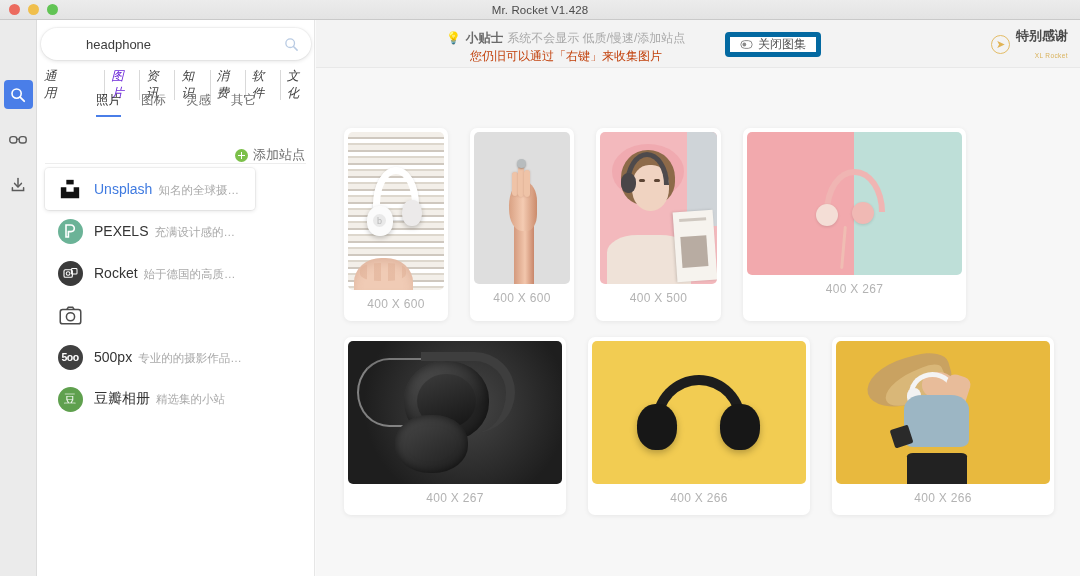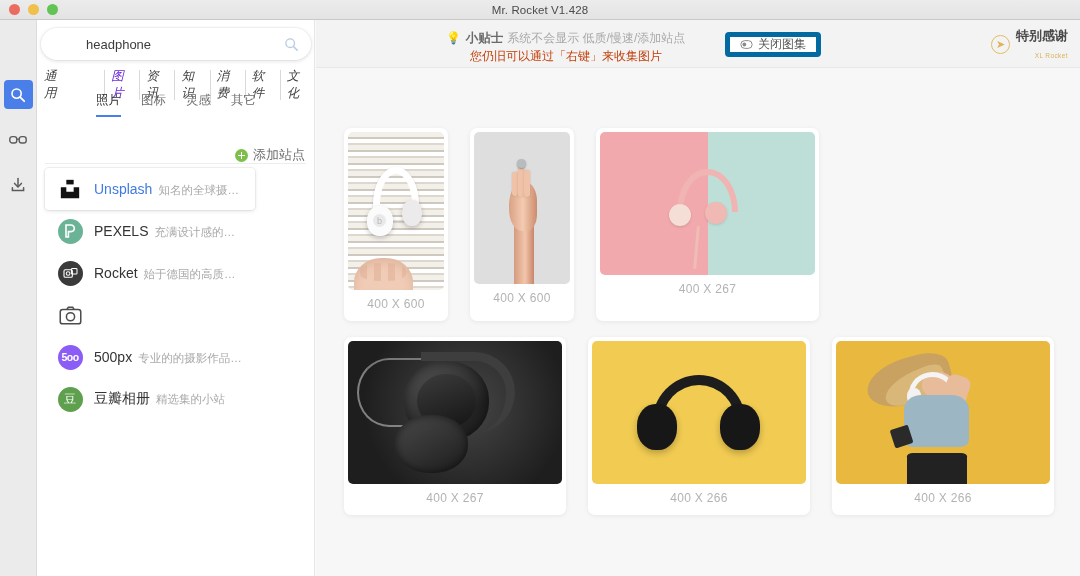--- a/index.html
+++ b/index.html
@@ -510,21 +510,21 @@
           <svg width="23" height="19" viewBox="0 0 24 20">
             <rect x="1.2" y="3.6" width="21.6" height="15.2" rx="2.6" fill="none" stroke="#4d4d4d" stroke-width="1.6"></rect>
             <path d="M8.2 3.6l1.5-2.3h4.6l1.5 2.3" fill="none" stroke="#4d4d4d" stroke-width="1.6"></path>
             <circle cx="12" cy="11.3" r="4.3" fill="none" stroke="#4d4d4d" stroke-width="1.6"></circle>
           </svg>
         </span>
       </div>
 
       <div class="site">
         <span class="site-ico">
-          <span class="circ" style="background:#8b5cf6; font-size:10.5px; font-weight:bold; letter-spacing:-.5px;">5oo</span>
+          <span class="circ" style="background:#404040; font-size:10.5px; font-weight:bold; letter-spacing:-.5px;">5oo</span>
         </span>
         <span class="site-text">
           <span class="site-name">500px</span>
           <span class="site-desc">专业的的摄影作品发现和交易…</span>
         </span>
       </div>
 
       <div class="site">
         <span class="site-ico">
           <span class="circ" style="background:#5fa04e; font-size:12px;">豆</span>
@@ -593,20 +593,37 @@
               <div class="palm"></div>
             <div class="fing f1"></div>
               <div class="fing f2"></div>
               <div class="fing f3"></div>
             <div class="bud"></div>
           </div>
         </div>
         <div class="cap">400 X 600</div>
       </div>
 
+      <div class="card">
+        <div class="thumb" style="width:117px;height:152px;">
+          <div class="art art-pinkgirl">
+            <div class="wallr"></div>
+              <div class="pillow"></div>
+              <div class="hair"></div>
+            <div class="face"></div>
+              <div class="eye a"></div>
+              <div class="eye b"></div>
+            <div class="hpband"></div>
+              <div class="hpcup"></div>
+            <div class="shirt"></div>
+              <div class="book"></div>
+          </div>
+        </div>
+        <div class="cap">400 X 500</div>
+      </div>
 
       <div class="card">
         <div class="thumb" style="width:215px;height:143px;">
           <div class="art art-split">
             <div class="band"></div>
               <div class="cup l"></div>
               <div class="cup r"></div>
               <div class="cord"></div>
           </div>
         </div>

